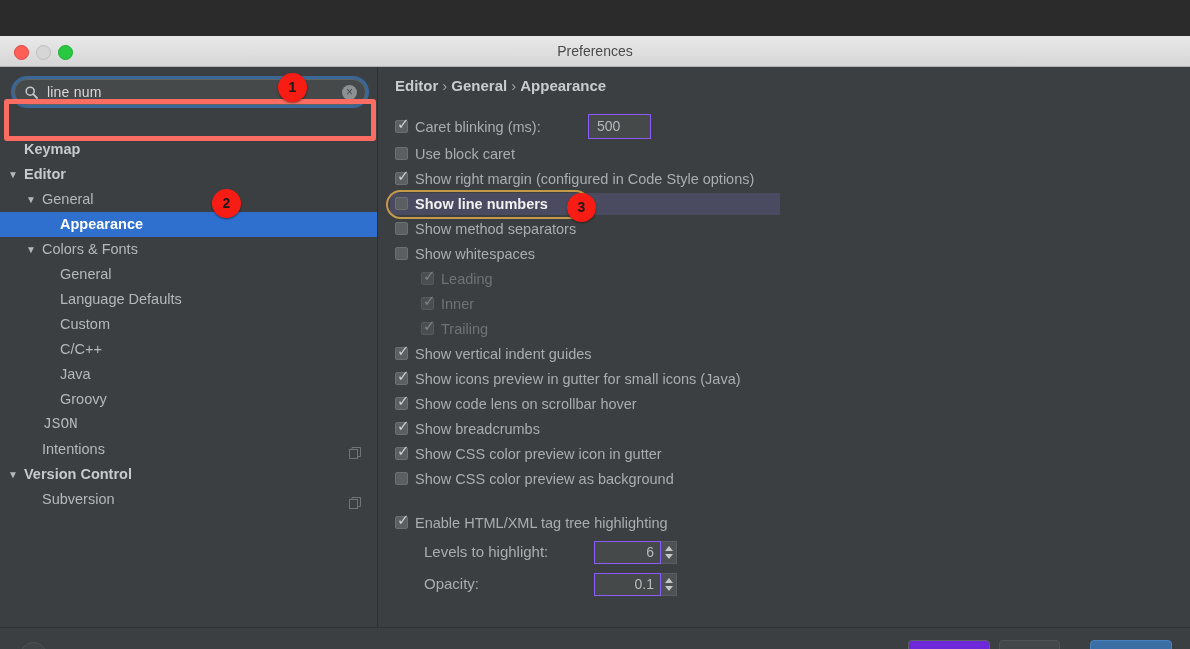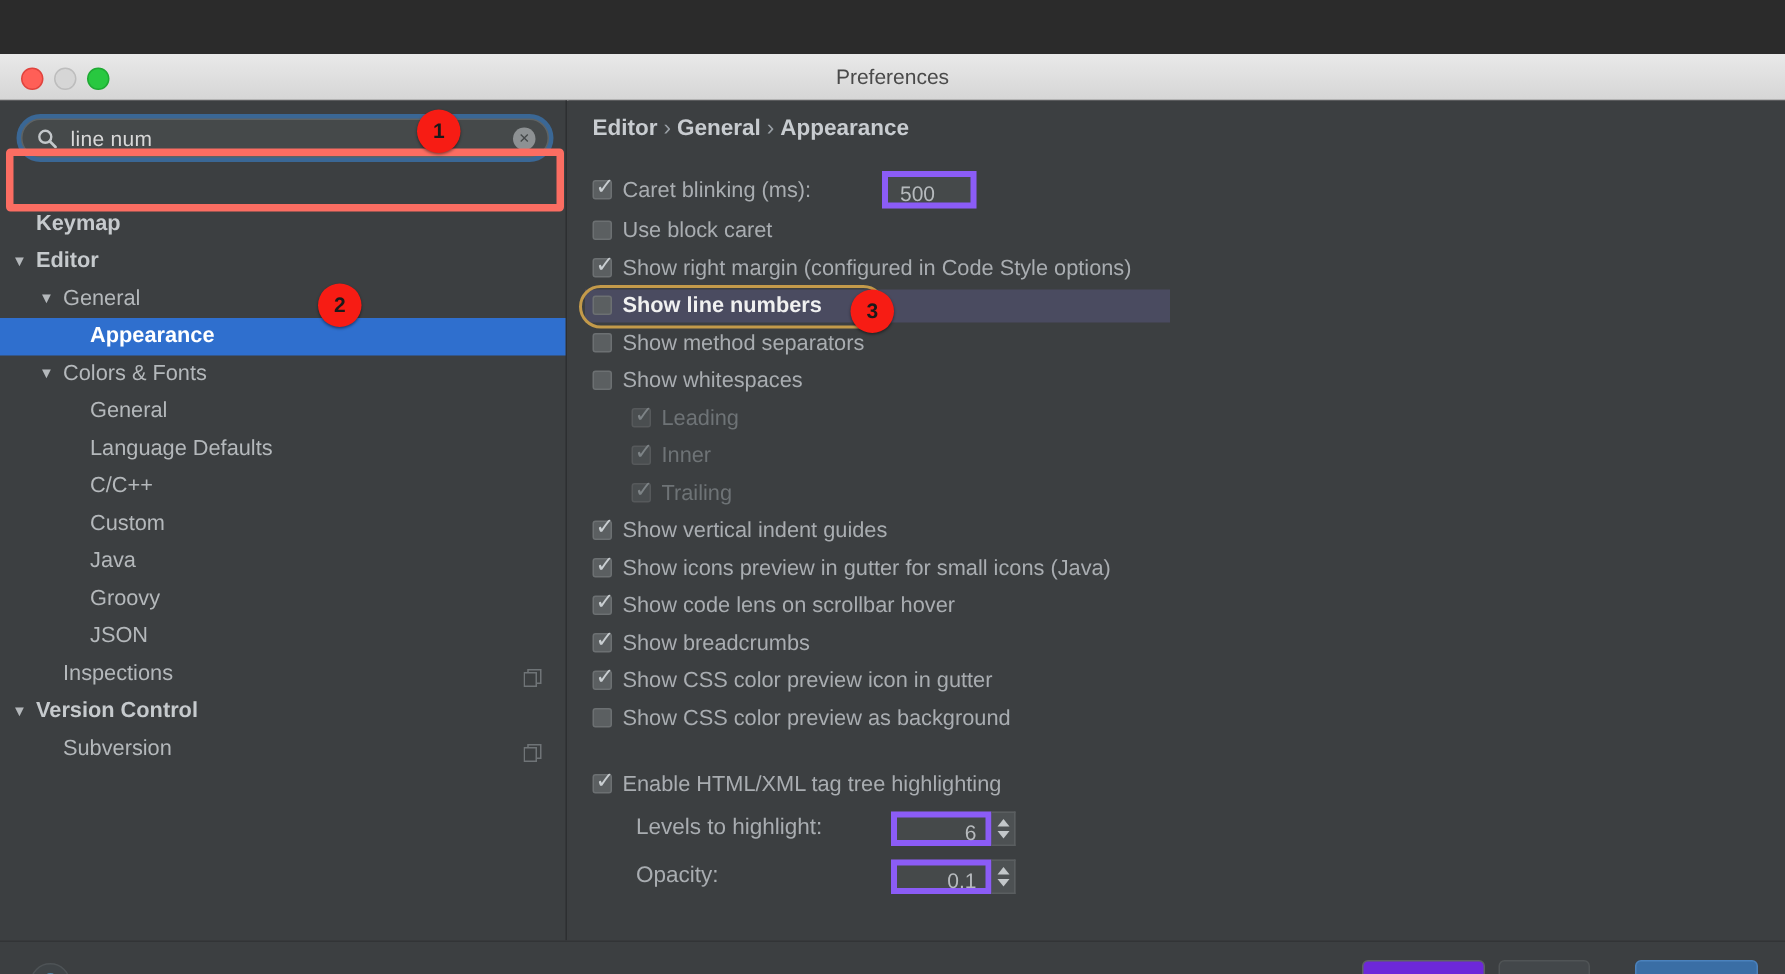--- a/index.html
+++ b/index.html
@@ -225,21 +225,21 @@
     border: 2px solid #c39a4a;
     border-radius: 15px;
     box-sizing: border-box;
     pointer-events: none;
   }
 
   
   .tfield {
     position: absolute;
     background: #45494a;
-    border: 4px solid #8b5cf6;
+    border: 1px solid #8b5cf6;
     box-sizing: border-box;
     color: #b6babd;
     font-size: 14px;
   }
   .tfield.left-al { text-align: left; padding-left: 8px; }
   .tfield.right-al { text-align: right; padding-right: 6px; }
   .spin {
     position: absolute;
     width: 16px;
     background: #4d5153;
@@ -382,36 +382,36 @@
             <span class="tw" style="left: 26px;">▼</span>
             <span class="lbl" style="left: 42px;">Colors &amp; Fonts</span>
           </div>
           <div class="tree-row">
             <span class="lbl" style="left: 60px;">General</span>
           </div>
           <div class="tree-row">
             <span class="lbl" style="left: 60px;">Language Defaults</span>
           </div>
           <div class="tree-row">
+            <span class="lbl" style="left: 60px;">Custom</span>
+          </div>
+          <div class="tree-row">
             <span class="lbl" style="left: 60px;">C/C++</span>
           </div>
           <div class="tree-row">
-            <span class="lbl" style="left: 60px;">Custom</span>
-          </div>
-          <div class="tree-row">
             <span class="lbl" style="left: 60px;">Java</span>
           </div>
           <div class="tree-row">
             <span class="lbl" style="left: 60px;">Groovy</span>
           </div>
           <div class="tree-row">
-            <span class="lbl" style="left: 60px;">JSON</span>
-          </div>
-          <div class="tree-row">
-            <span class="lbl" style="left: 42px;">Inspections</span>
+            <span class="lbl" style="left: 43px; font-family: Liberation Mono, monospace;">JSON</span>
+          </div>
+          <div class="tree-row">
+            <span class="lbl" style="left: 42px;">Intentions</span>
             <span class="side-ico"><svg width="13" height="13" viewBox="0 0 13 13">
                 <rect x="0.5" y="2.5" width="8" height="9" fill="none" stroke="#9aa0a4" stroke-width="1"></rect>
                 <path d="M3 2.5 V0.5 H11.5 V9.5 H8.5" fill="none" stroke="#9aa0a4" stroke-width="1"></path>
               </svg></span>
           </div>
           <div class="tree-row bold">
             <span class="tw" style="left: 8px;">▼</span>
             <span class="lbl" style="left: 24px;">Version Control</span>
           </div>
           <div class="tree-row">

